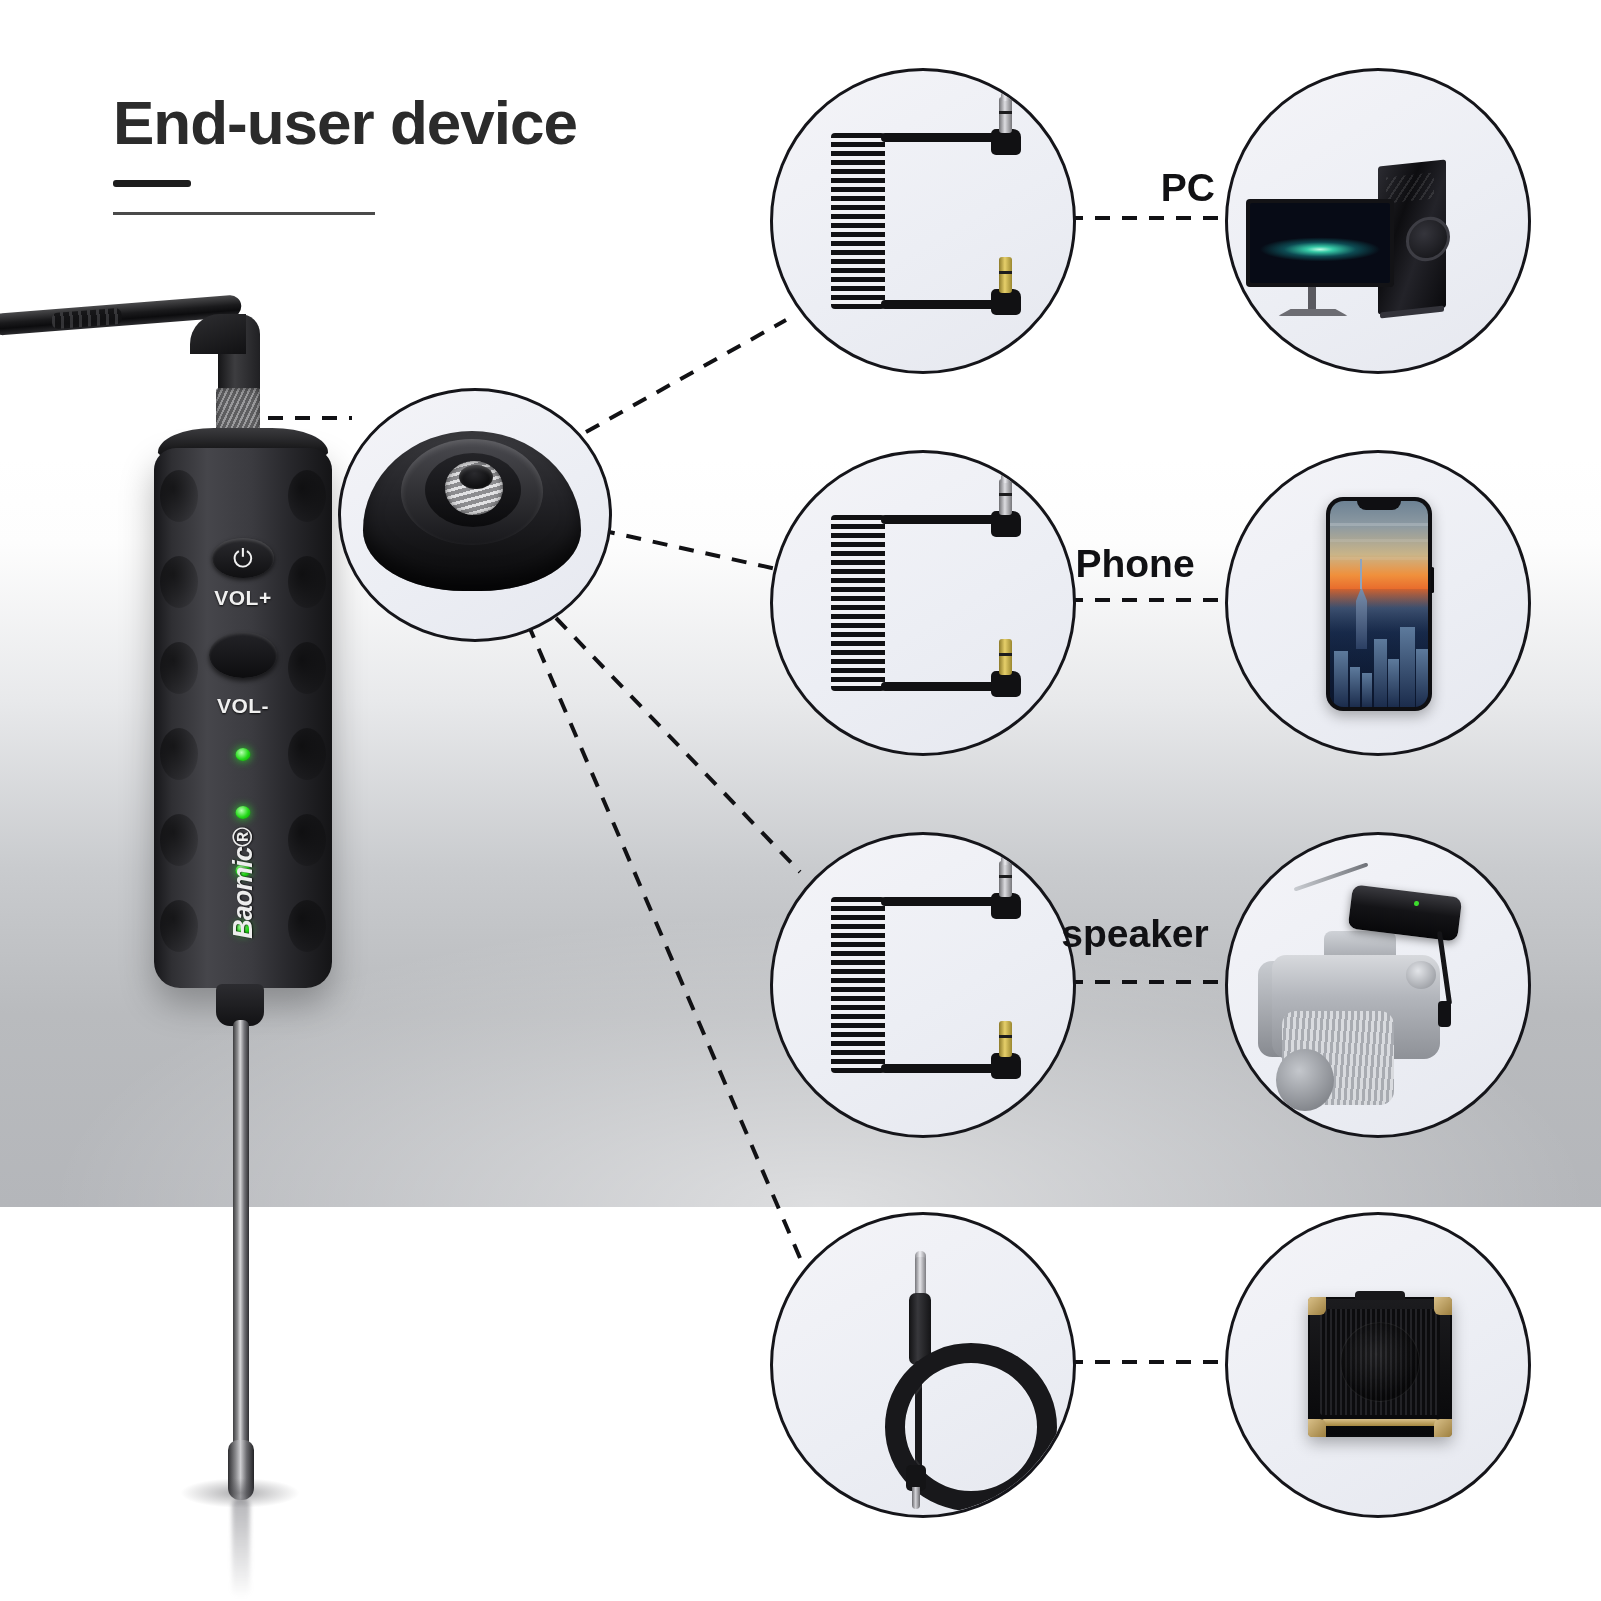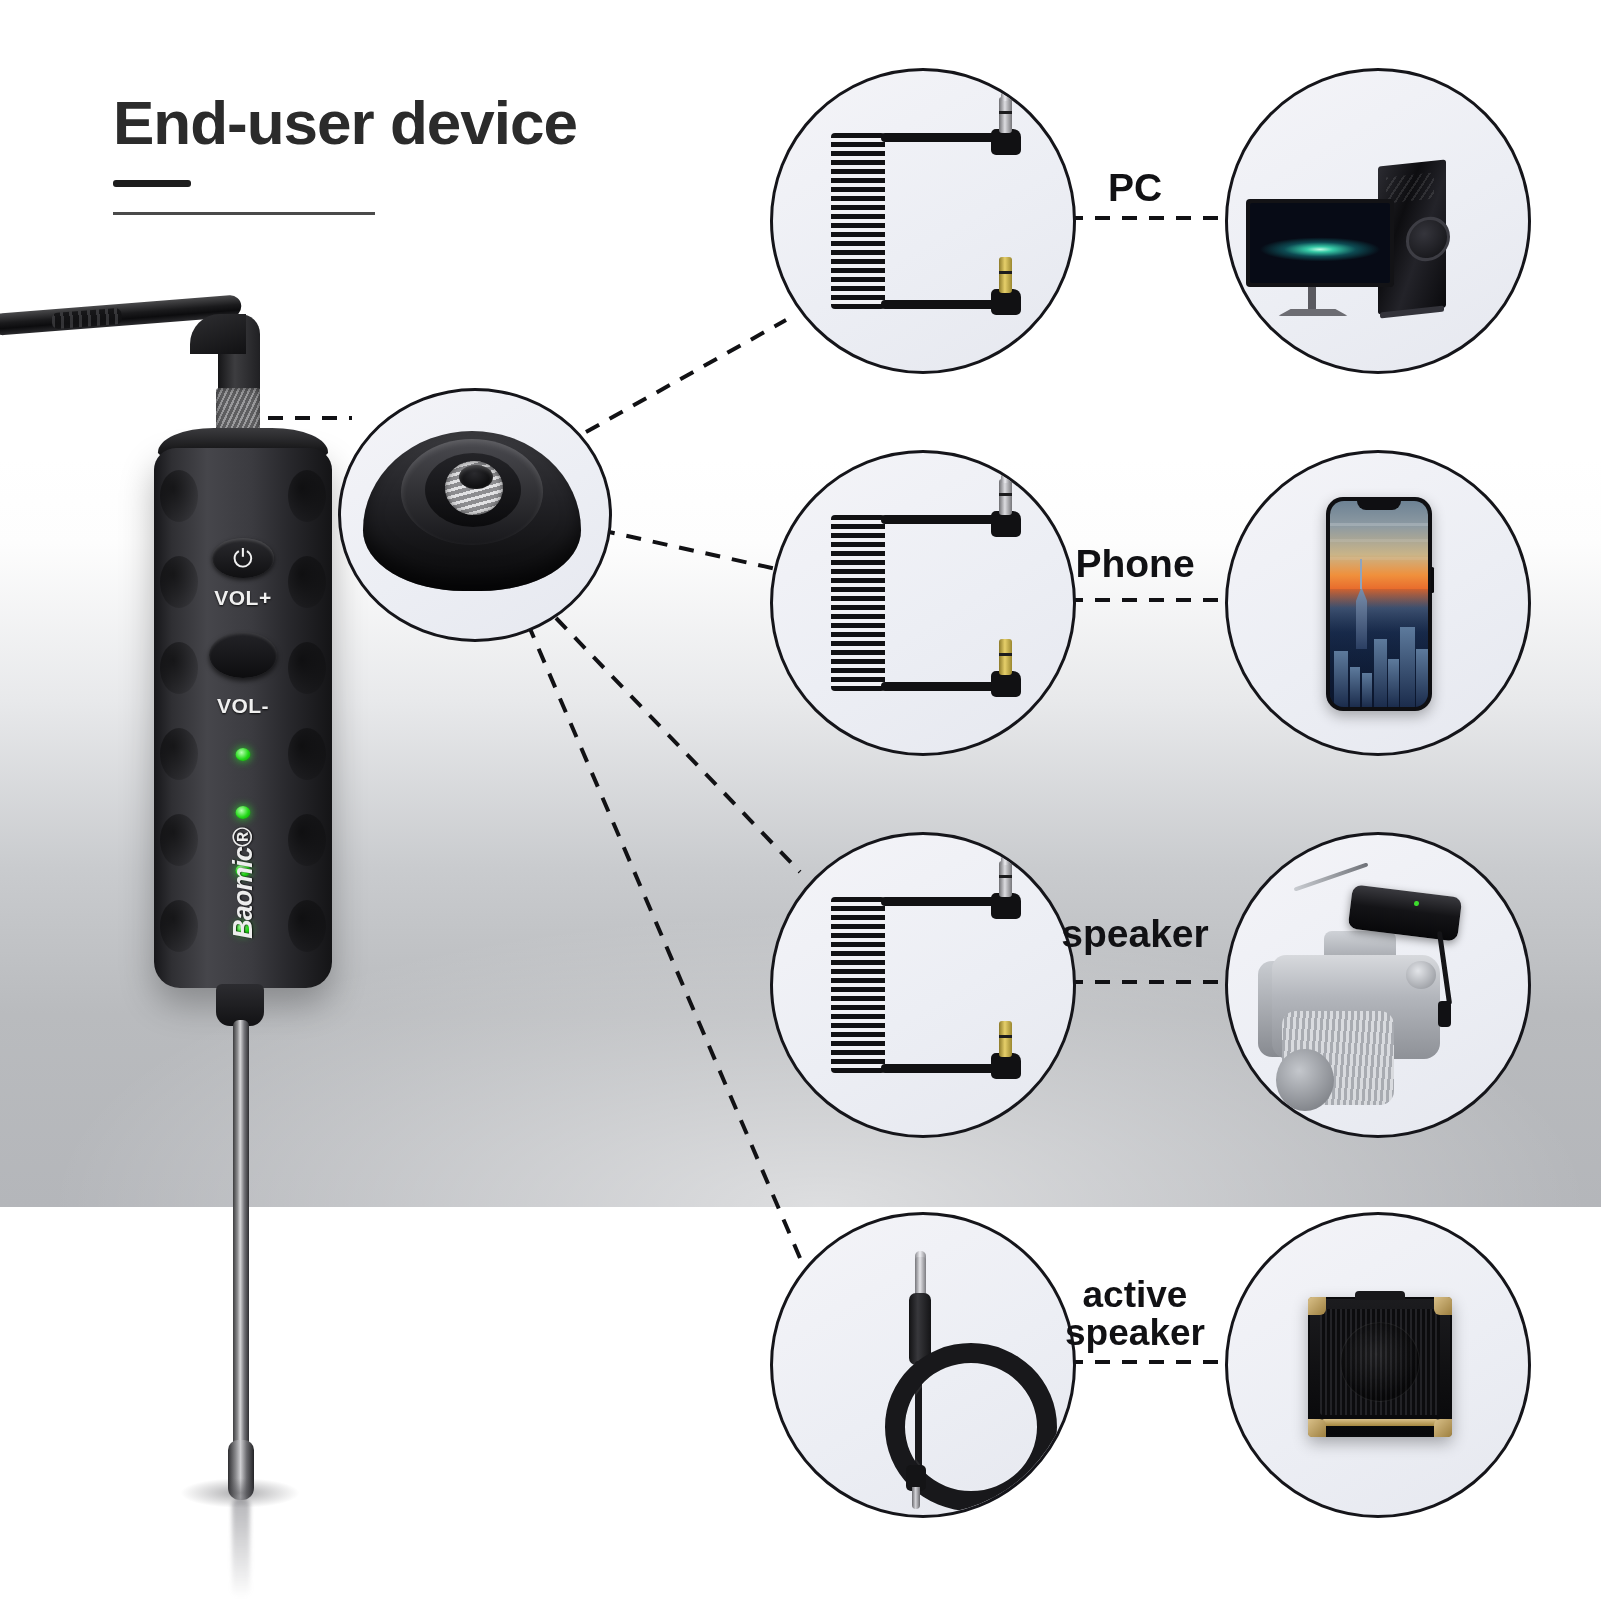--- a/index.html
+++ b/index.html
@@ -376,21 +376,21 @@
   .spk-handle{
     position:absolute;left:50%;top:-8px;transform:translateX(-50%);
     width:50px;height:9px;background:#17171a;border-radius:4px 4px 0 0;
   }
 
   
   .mid-label{
     position:absolute;text-align:center;color:#111114;
     font-size:39px;font-weight:700;line-height:1.02;white-space:pre-line;
   }
-  .lab-pc{left:1055px;top:168px;width:160px;}
+  .lab-pc{left:1055px;top:168px;width:160px;text-align:right;}
   .lab-phone{left:1040px;top:544px;width:190px;}
   .lab-camera{left:1040px;top:914px;width:190px;}
   .lab-speaker{left:1040px;top:1276px;width:190px;font-size:37px;}
   svg.links{position:absolute;left:0;top:0;width:1601px;height:1601px;pointer-events:none;}
   svg.links line{stroke:#111114;stroke-width:4;stroke-dasharray:15 12;stroke-linecap:butt;}
 </style>
 </head>
 <body>
 
 <div id="stage">
@@ -576,16 +576,14 @@
       <div class="spk-corner cTL"></div>
       <div class="spk-corner cTR"></div>
       <div class="spk-corner cBL"></div>
       <div class="spk-corner cBR"></div>
     </div>
   </div>
 
   <div class="mid-label lab-pc">PC</div>
   <div class="mid-label lab-phone">Phone</div>
   <div class="mid-label lab-camera">speaker</div>
-  <div class="mid-label lab-speaker">active
-speaker</div>
 
 </div>
 
 </body></html>

